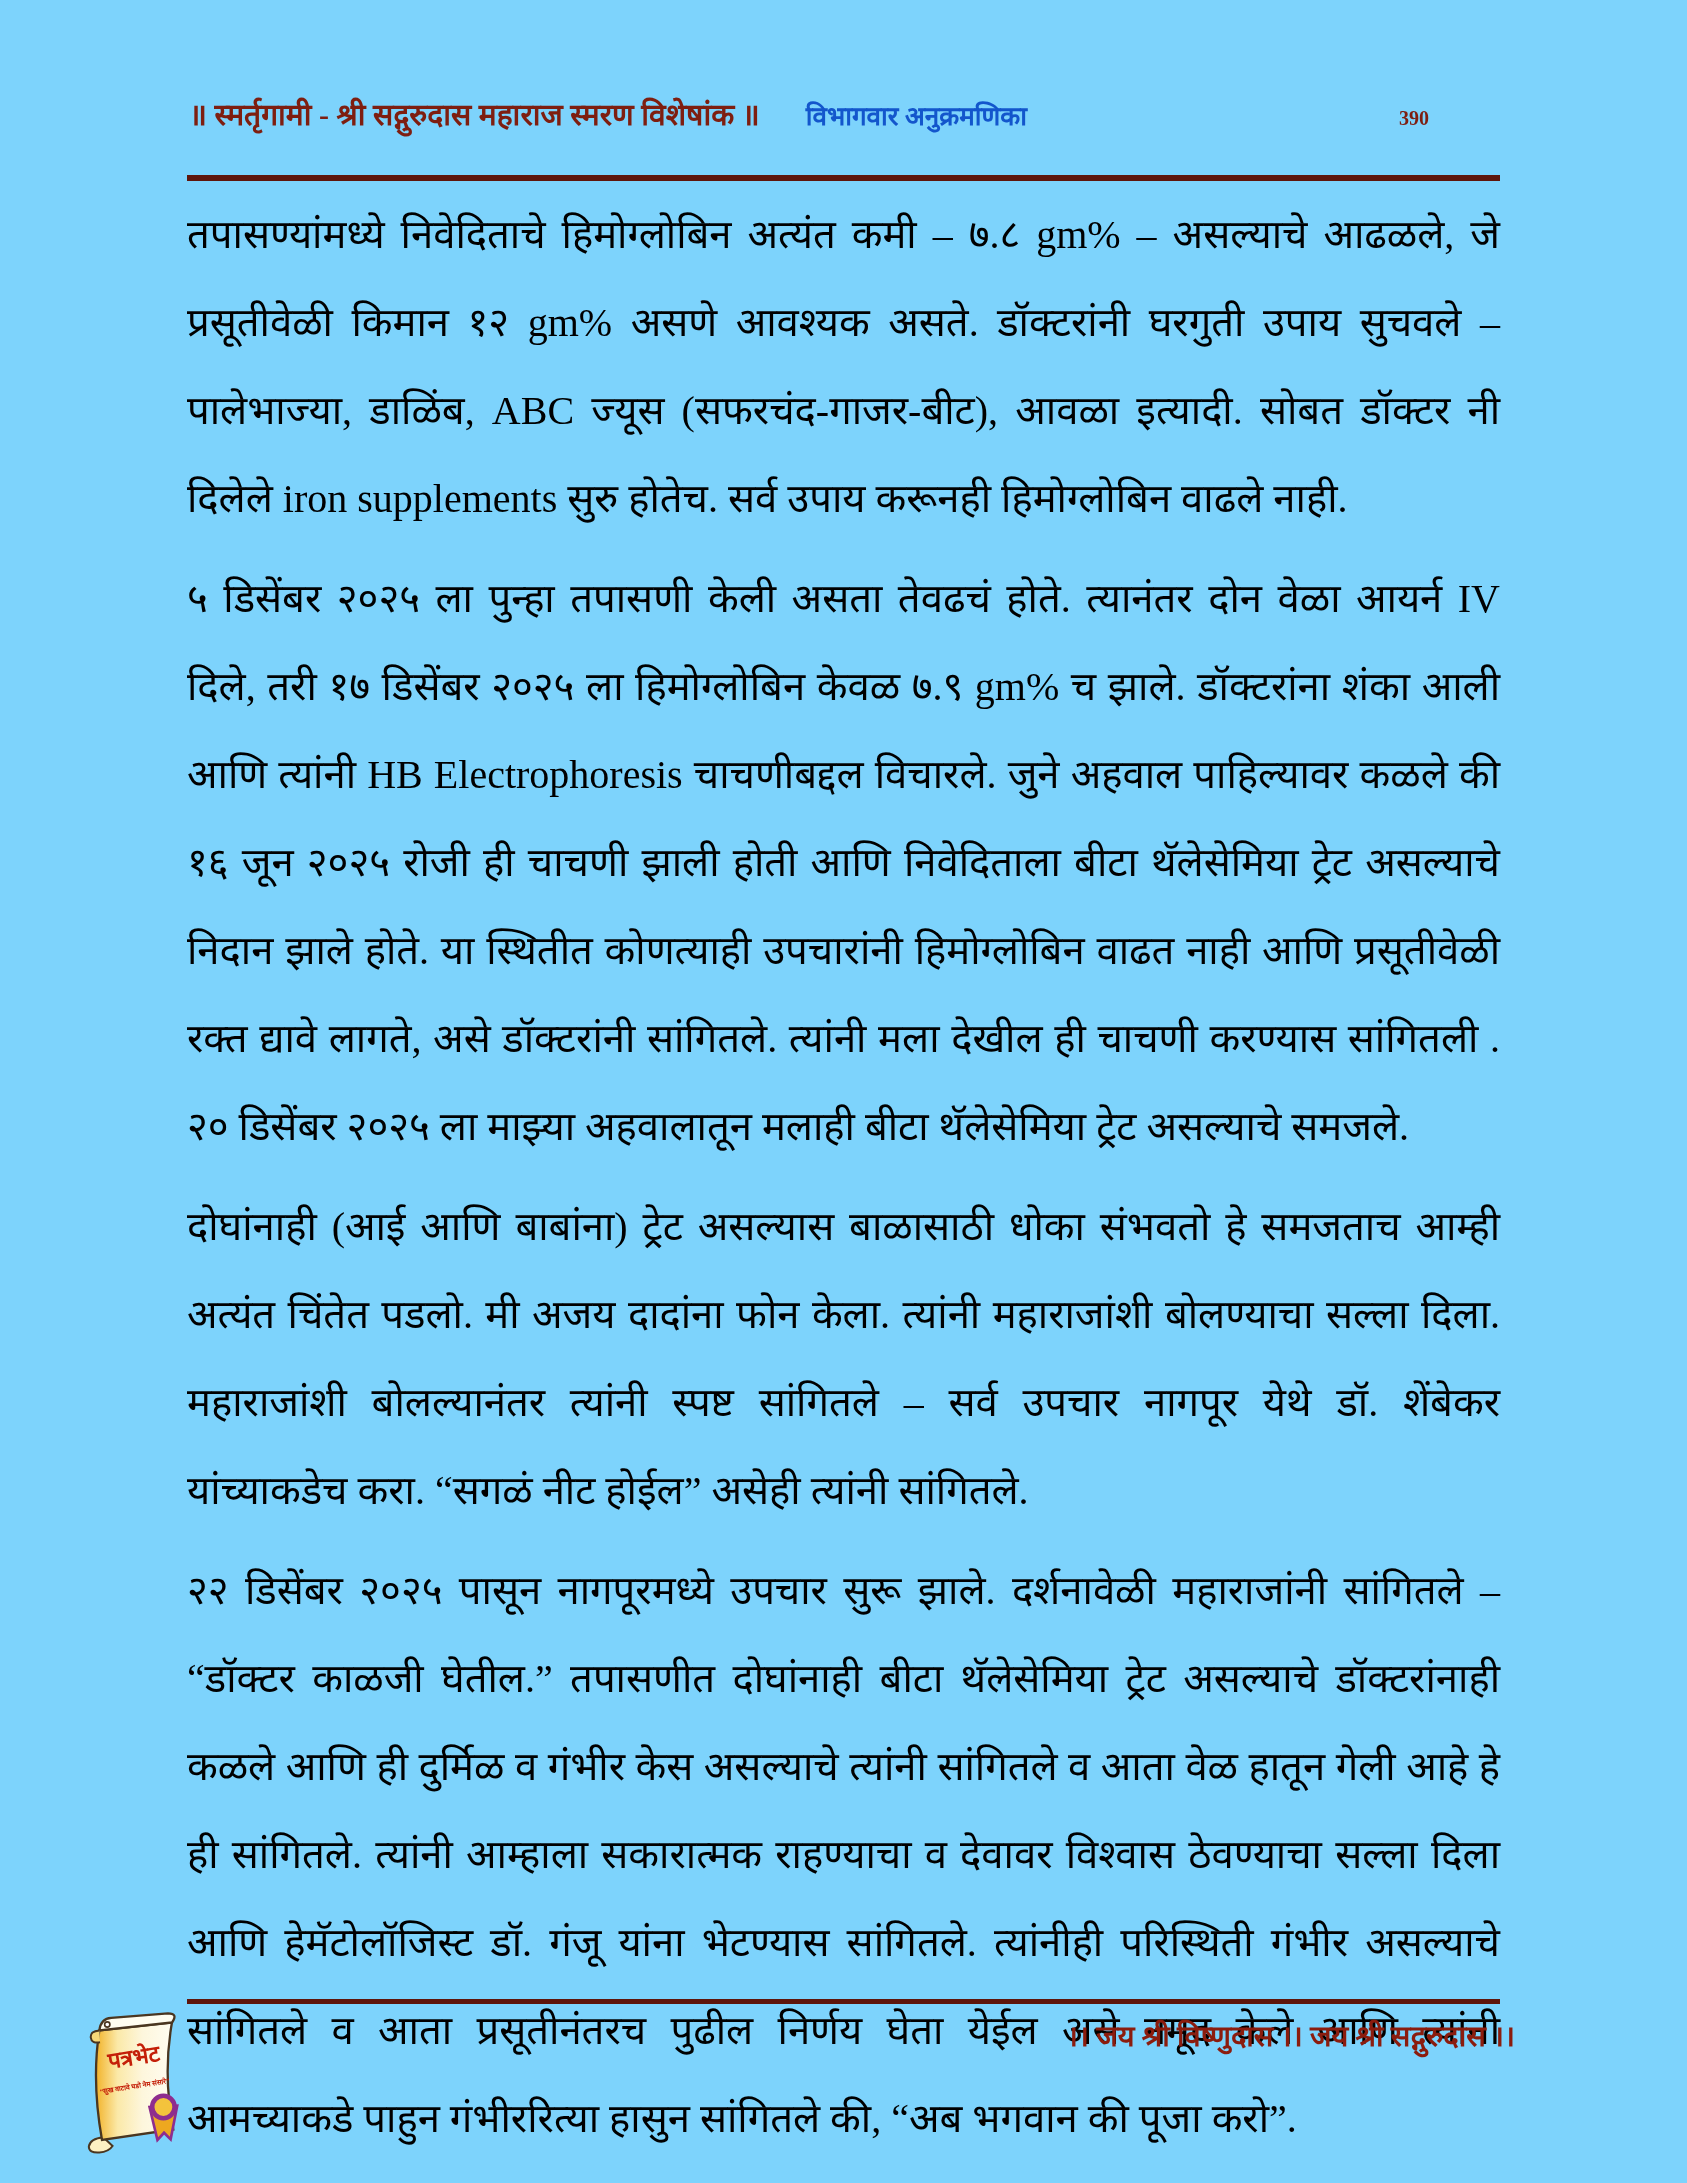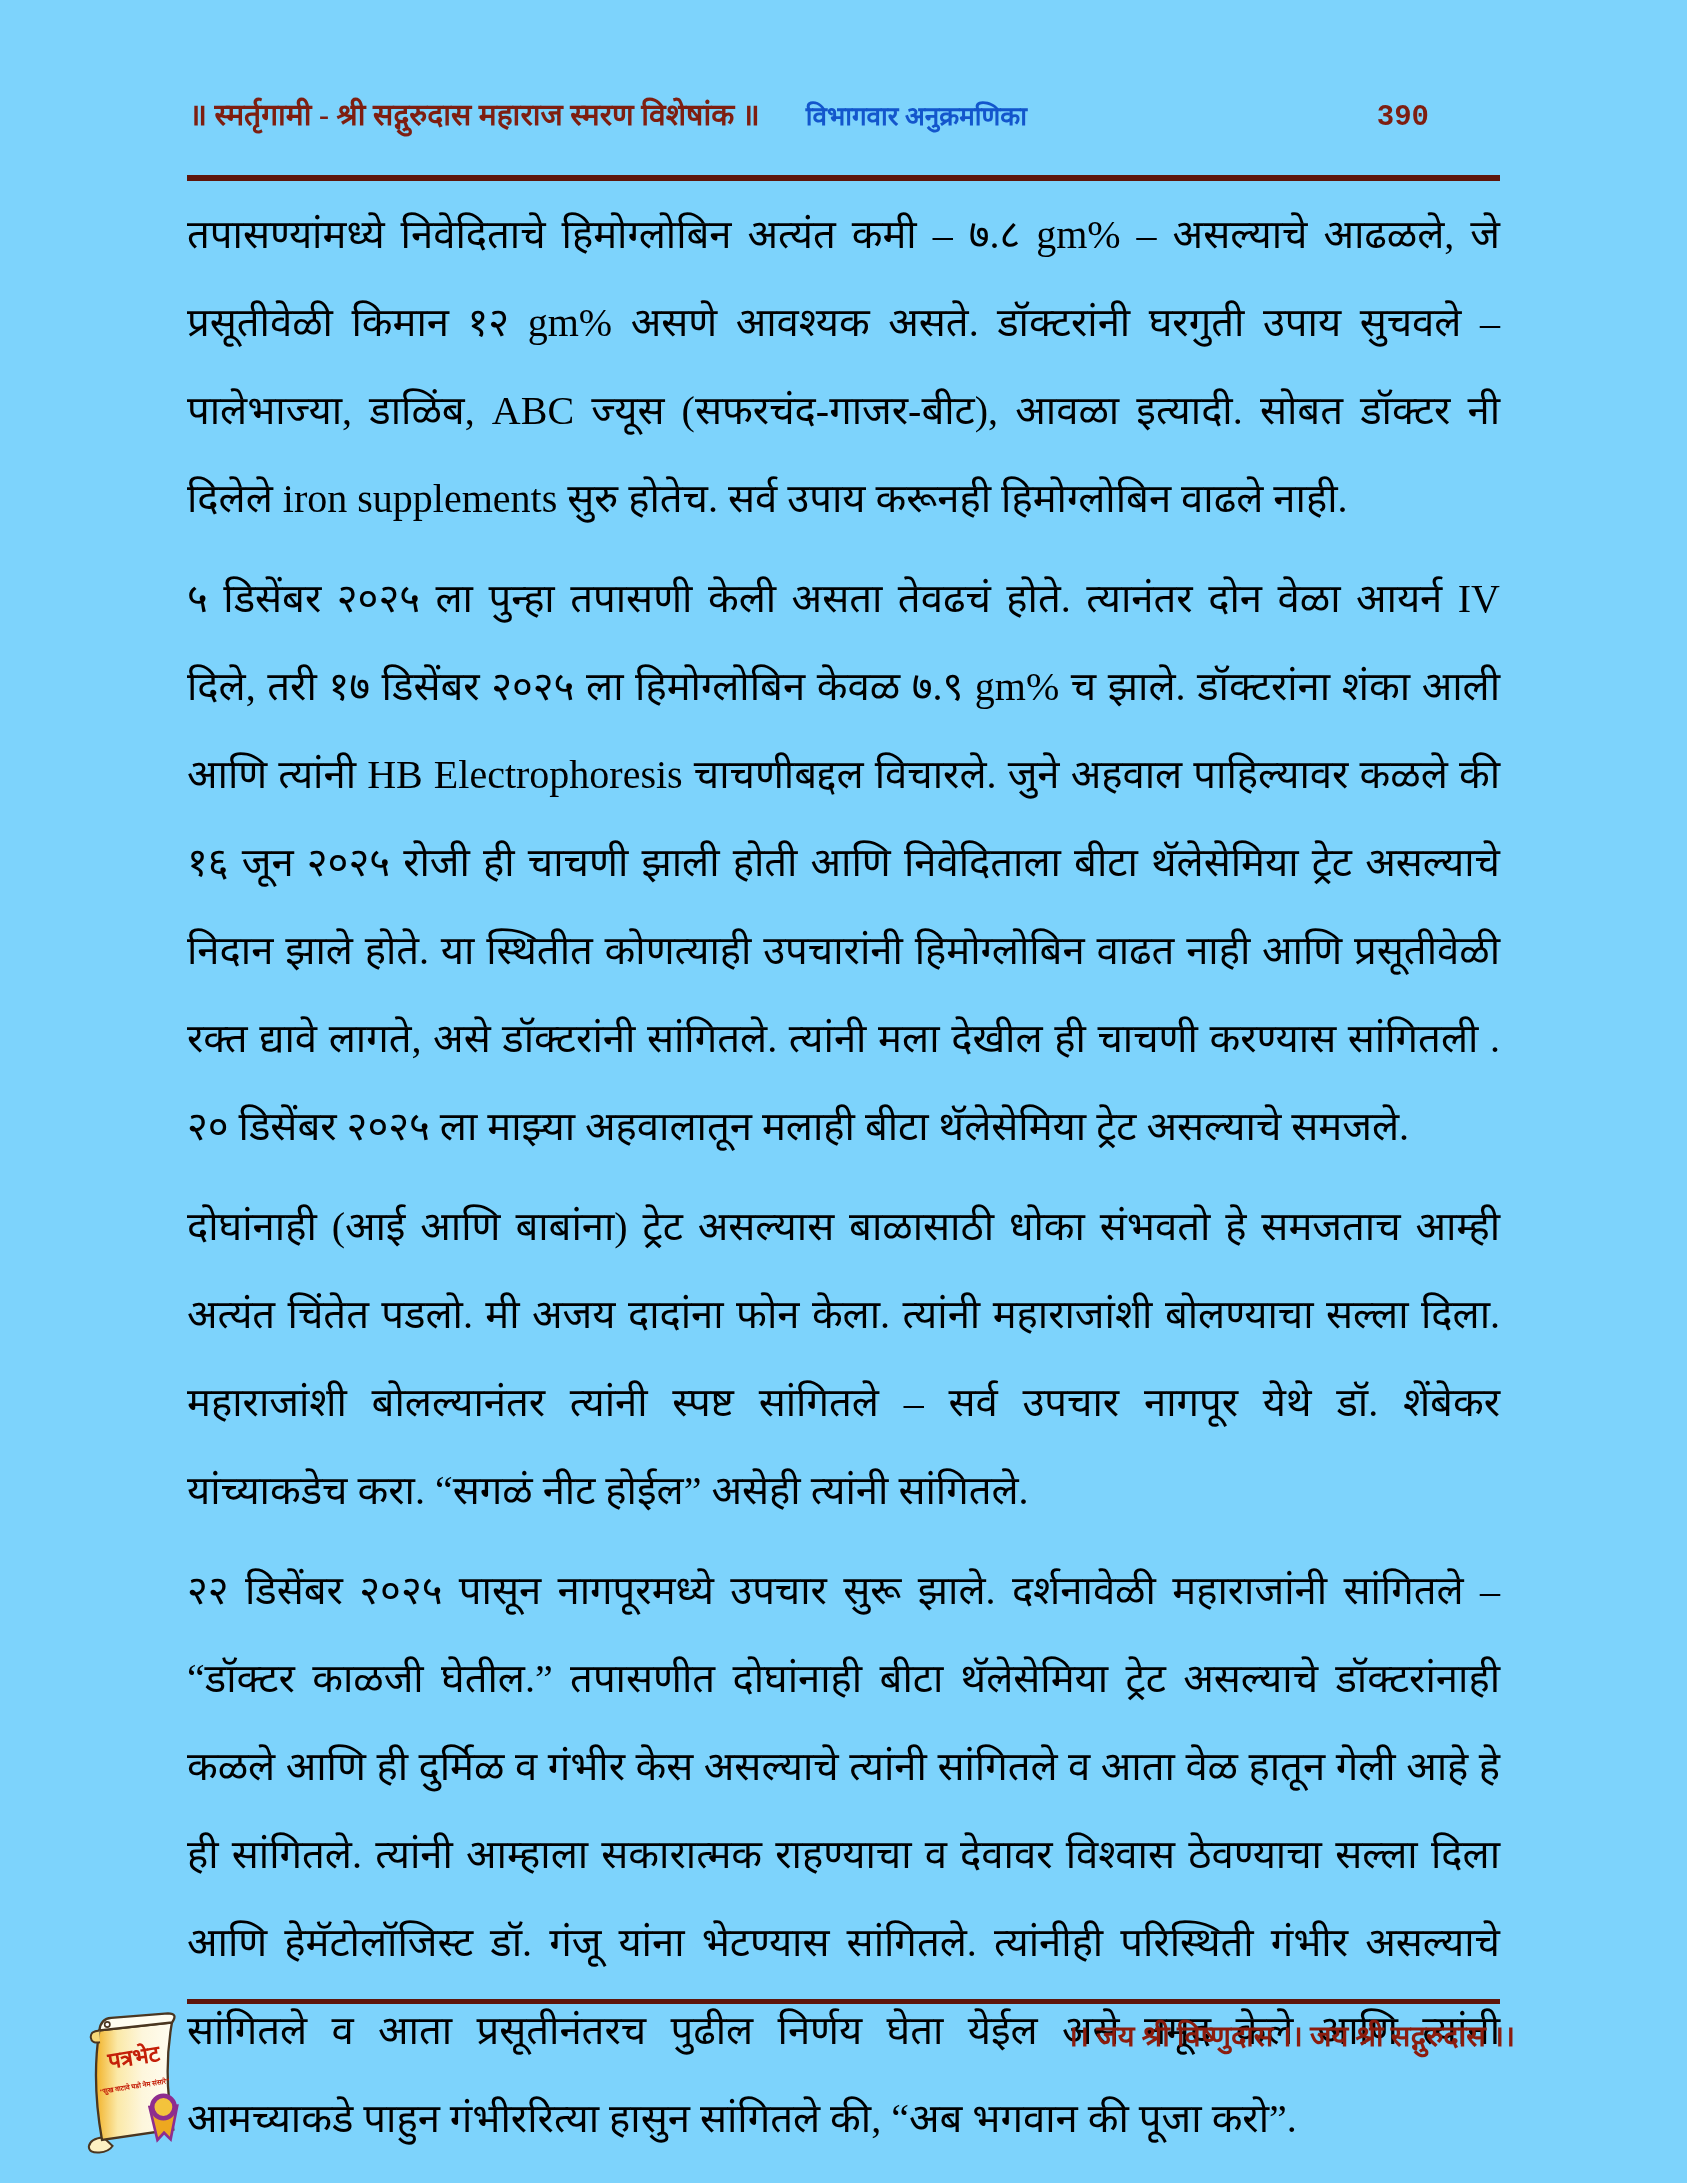--- a/index.html
+++ b/index.html
@@ -25,22 +25,22 @@
   .pageheader .toc-link {
     margin-left:46px;
     color:#1356cc;
     font-size:26px;
     cursor:pointer;
   }
   .pageheader .pagenum {
     margin-left:auto;
     margin-right:69px;
     color:#7e1e10;
-    font-size:29px;
-    font-family:Liberation Mono, monospace;
+    font-size:20px;
+    font-family:Liberation Serif, serif;
   }
   .rule {
     position:absolute; left:187px; right:187px;
     height:6px; background:#5e150b;
   }
   .rule.top { top:175px; }
   .rule.bottom { top:1999px; height:5.3px; }
   
   .body-text {
     position:absolute; top:191px; left:187px; right:187px;

